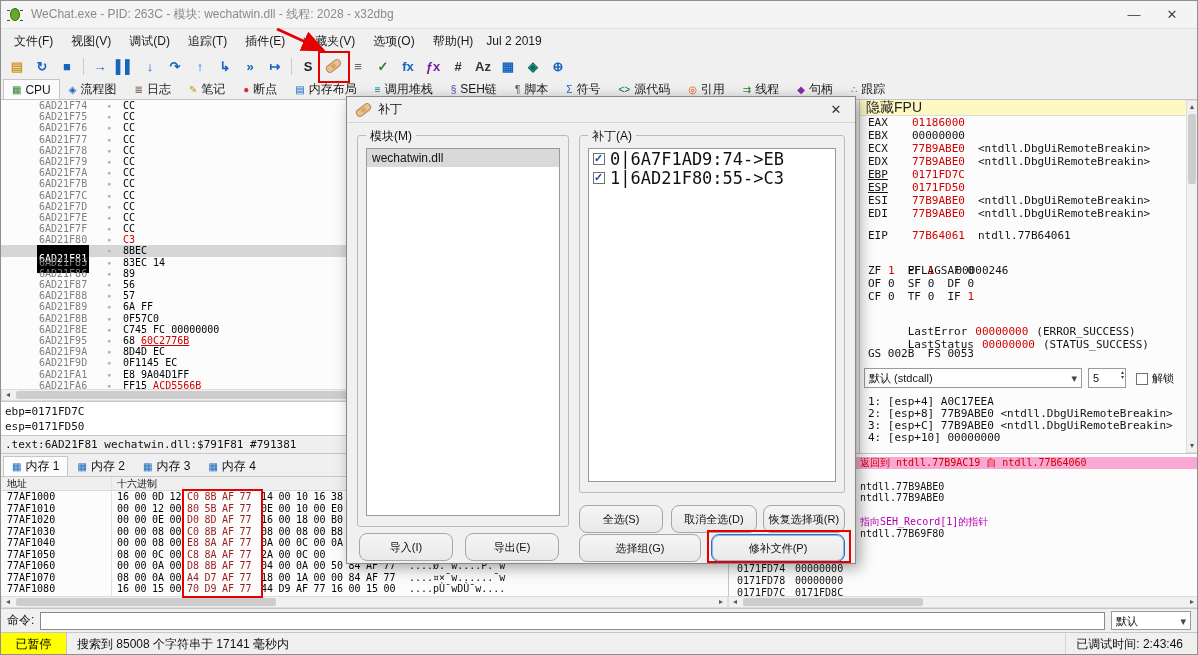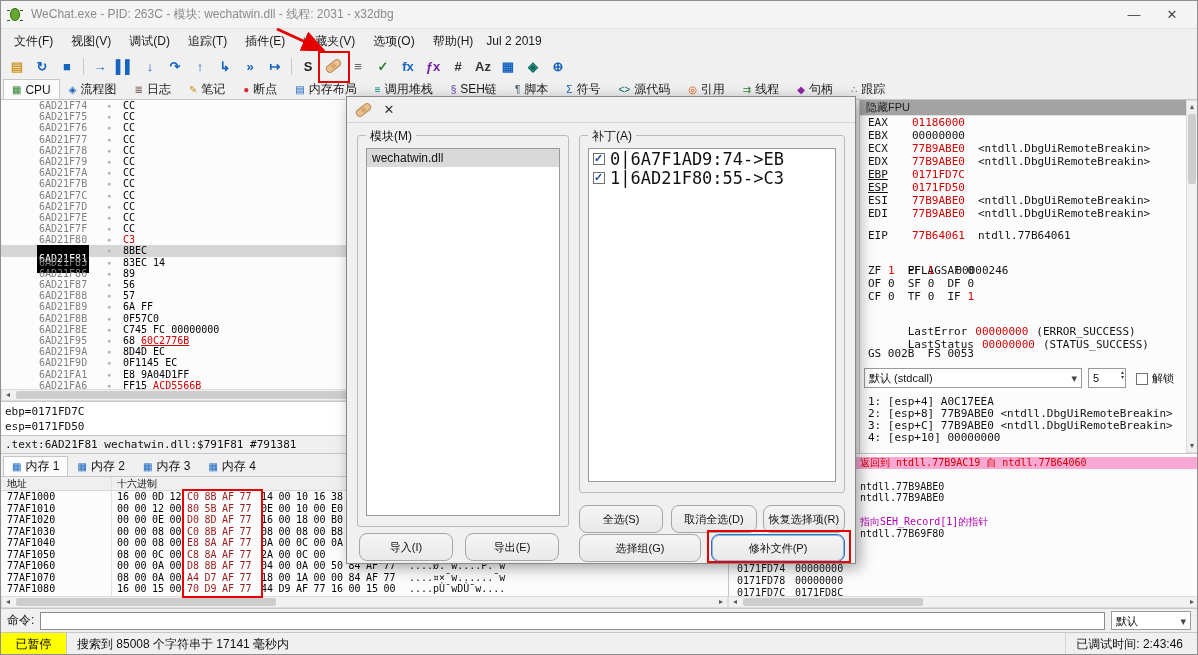--- a/index.html
+++ b/index.html
@@ -49,21 +49,21 @@
 .hs-thumb{position:absolute;top:1px;height:8px;background:#cdcdcd;border-radius:2px}
 .vscroll{position:absolute;width:12px;background:#f1f1f1;border:1px solid #dcdcdc;z-index:5}
 .vs-arrow{position:absolute;left:0;width:10px;height:12px;font-size:8px;color:#555;text-align:center;line-height:12px}
 .vs-thumb{position:absolute;left:1px;width:8px;background:#cdcdcd;border-radius:2px}
 
 .infobox{position:absolute;left:0;top:400px;width:852px;height:34px;background:#fff;border-top:1px solid #c6c6c6;font-size:11px;line-height:15px;padding:2px 0 0 4px}
 .dstatus{position:absolute;left:0;top:434px;width:852px;height:18px;background:#efefef;border-top:1px solid #c6c6c6;font-size:11px;line-height:17px;padding-left:4px}
 .splitter{position:absolute;left:852px;top:99px;width:6px;height:353px;background:#f0f0f0}
 
 .regs{position:absolute;left:858px;top:99px;width:328px;height:353px;background:#fcfcfc;border-left:1px solid #c6c6c6;overflow:hidden}
-.fpubar{height:16px;background:#a3a3a3;border-bottom:1px solid #ddd;font-size:11px;line-height:15px;padding-left:6px;color:#222}
+.fpubar{height:16px;background:#fef9c3;border-bottom:1px solid #ddd;font-size:14px;line-height:15px;padding-left:6px;color:#222}
 .rrow{position:relative;height:13px;line-height:13px;font-size:11px}
 .rrow.gap{margin-top:9px}
 .rname{position:absolute;left:8px}
 .rval{position:absolute;left:52px}
 .rcom{position:absolute;left:118px}
 .convrow{position:relative;height:22px;margin-top:8px}
 .combo{position:absolute;left:4px;top:0;width:218px;height:20px;background:#fff;border:1px solid #9a9a9a;font-size:11px;line-height:18px;padding:0 4px;display:flex;justify-content:space-between}
 .combo-arrow{color:#444}
 .spin{position:absolute;left:228px;top:0;width:38px;height:20px;background:#fff;border:1px solid #9a9a9a;font-size:11px;line-height:18px;padding:0 4px}
 .spin-btns{position:absolute;right:1px;top:1px;font-size:6px;line-height:5px;color:#444;text-align:center}
@@ -128,21 +128,21 @@
 </style>
 </head>
 <body>
 
 <div id="root">
 
   <div class="titlebar">
     <span class="bug">
         <i></i>
       </span>
-    <span class="title-text">WeChat.exe - PID: 263C - 模块: wechatwin.dll - 线程: 2031 - x32dbg</span>
+    <span class="title-text">WeChat.exe - PID: 263C - 模块: wechatwin.dll - 线程: 2028 - x32dbg</span>
     <span class="win-btn">—</span>
     <span class="win-btn">✕</span>
   </div>
 
   <div class="menubar">
     <div class="menu-items">
         <div class="menu-item">文件(F)</div>
         <div class="menu-item">视图(V)</div>
         <div class="menu-item">调试(D)</div>
         <div class="menu-item">追踪(T)</div>
@@ -712,20 +712,21 @@
 
   <div class="statusbar">
     <span class="paused">已暂停</span>
     <span class="status-msg">搜索到 85008 个字符串于 17141 毫秒内</span>
     <span class="status-right">已调试时间: 2:43:46</span>
   </div>
 
   <div class="dialog">
     <div class="dlg-title">
       <span class="bandaid"></span>
+      <span class="dlg-title-text">补丁</span>
       <span class="dlg-close">✕</span>
     </div>
     <div class="groupbox gb-mod">
       <span class="gb-label">模块(M)</span>
       <div class="plist">
           <div class="pmod sel">wechatwin.dll</div>
         </div>
     </div>
     <div class="groupbox gb-pat">
       <span class="gb-label">补丁(A)</span>

